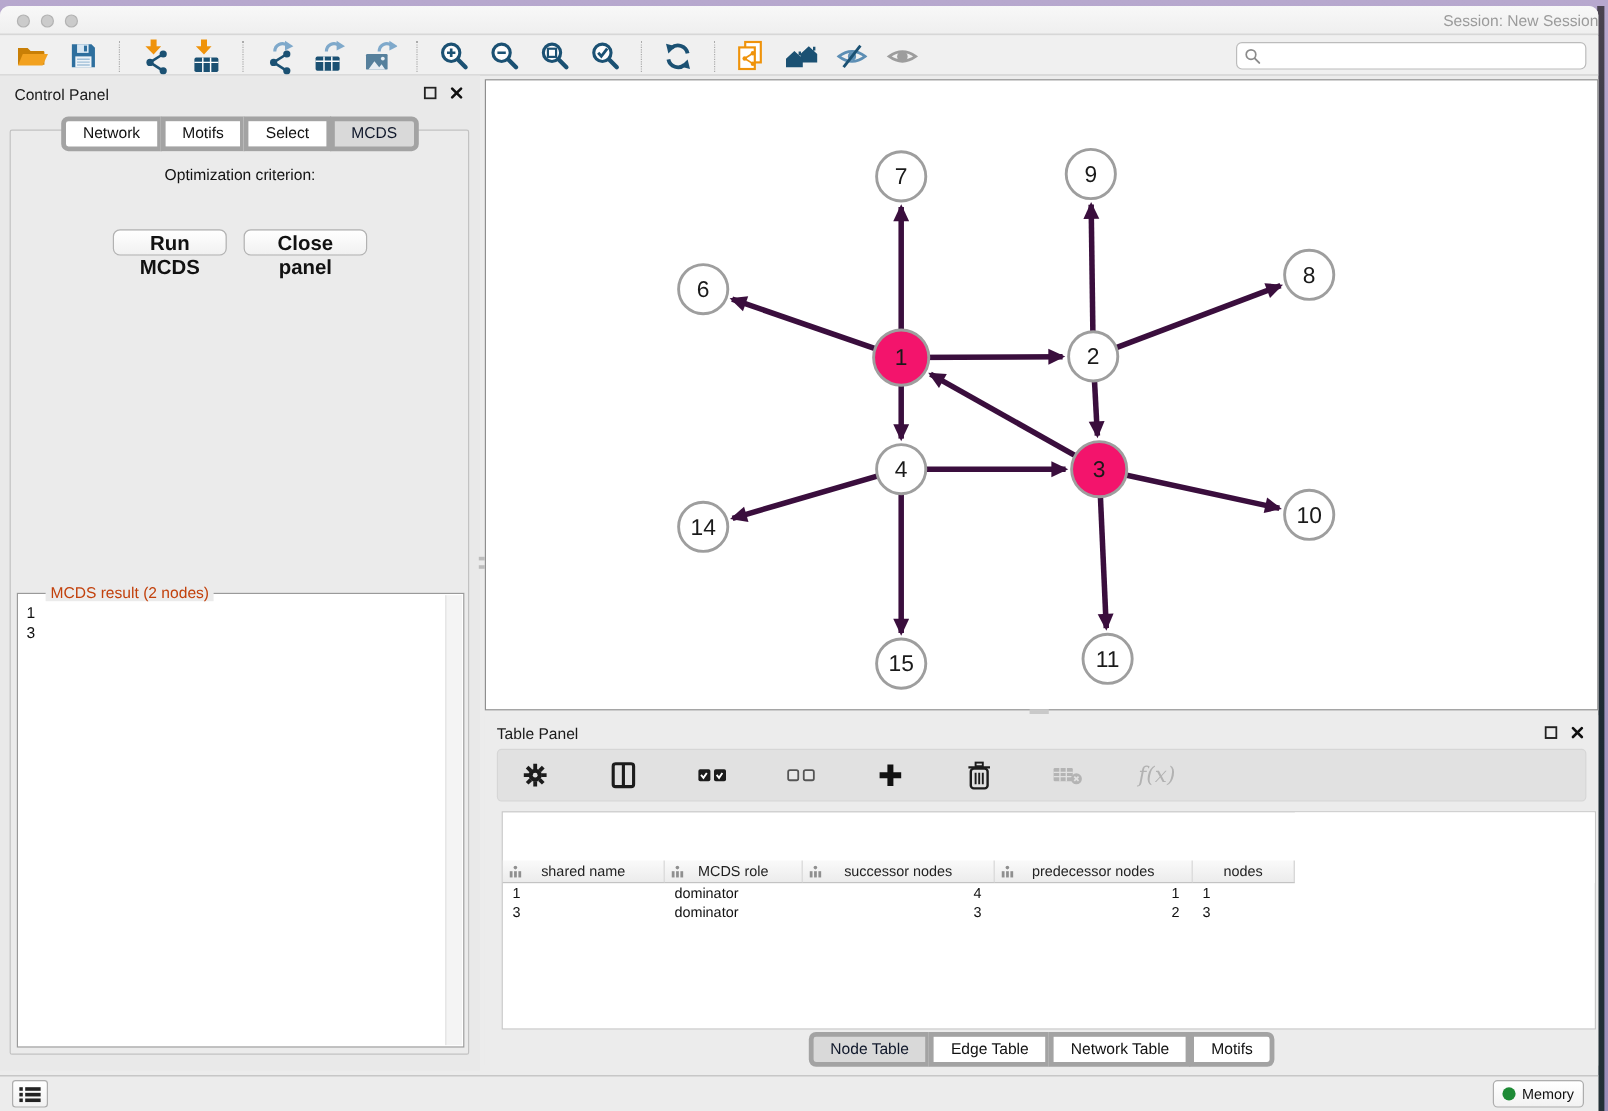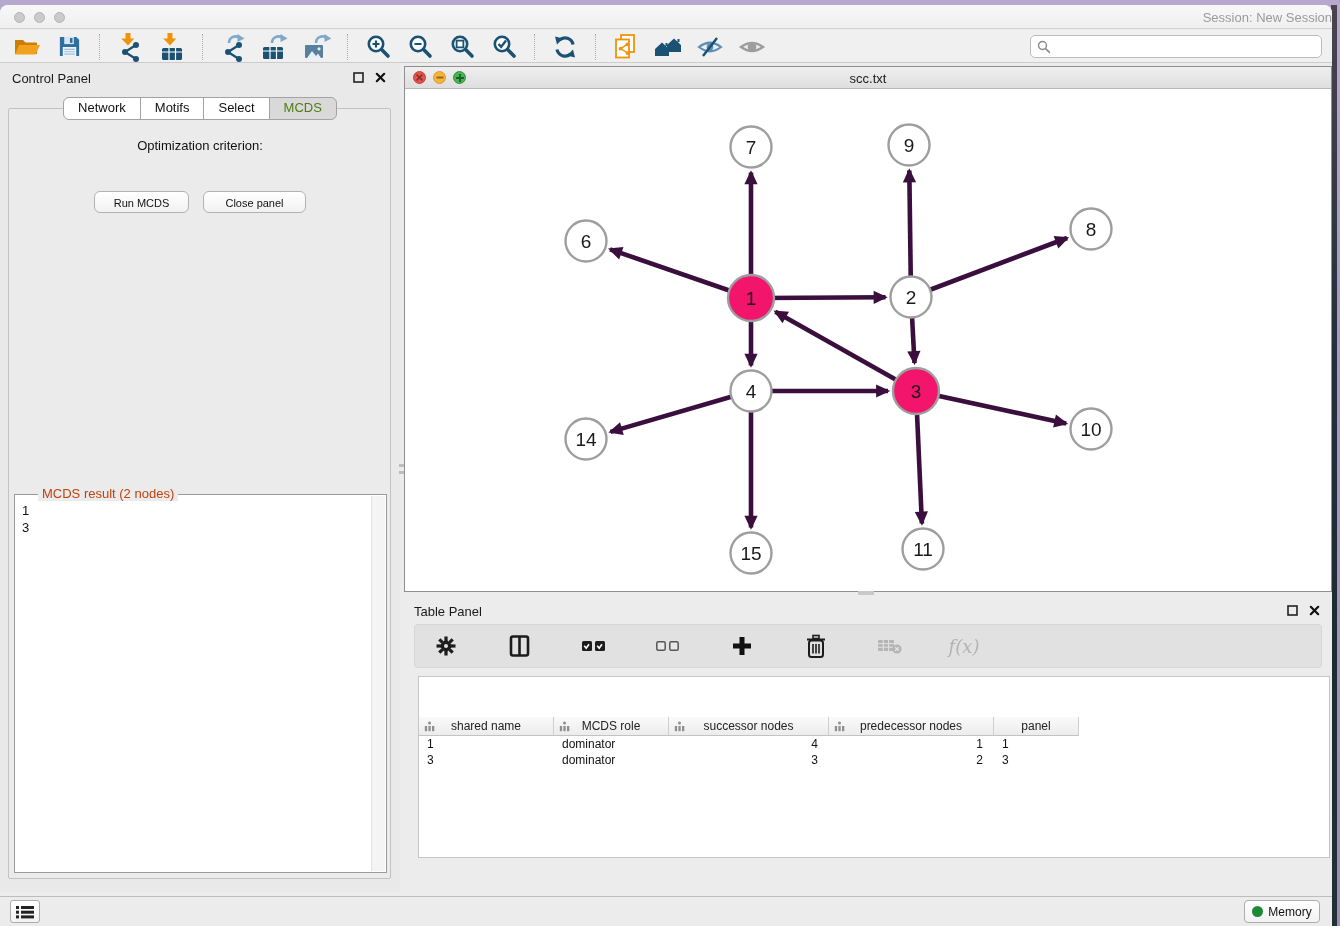--- a/index.html
+++ b/index.html
@@ -33,35 +33,35 @@
   .search-box svg { position:absolute; left:6px; top:4px; }
   .search-box input { position:absolute; left:25px; top:1px; width:260px; height:19px;
     border:none; outline:none; background:transparent; font-size:12px; font-family:"Liberation Sans",sans-serif; }
 
   
   .control-panel { position:absolute; left:0; top:58px; width:400px; height:829px; background:#e9e9e9; }
   .panel-title { position:absolute; left:12px; top:8px; font-size:13px; color:#1a1a1a; }
   .panel-btns { position:absolute; top:9px; display:flex; gap:11px; align-items:center; }
   .panel-btns span { display:inline-flex; cursor:default; }
   .cp-tabs { position:absolute; left:0; top:34px; width:100%; display:flex; justify-content:center; z-index:3; }
-  .seg { font-size:13px; color:#111; background:#fff; border:1px solid #a3a3a3; margin-left:-1px;
+  .seg { font-size:13px; color:#111; background:#fff; border:4px solid #a3a3a3; margin-left:-1px;
     padding:3px 14px 4px 14px; line-height:14px; white-space:nowrap; }
   .seg:first-child { border-radius:6px 0 0 6px; margin-left:0; }
   .seg:last-child { border-radius:0 6px 6px 0; }
-  .seg.selected { background:#d9d9d9; color:#4d7c0f; }
+  .seg.selected { background:#d9d9d9; color:#0f172a; }
   .cp-box { position:absolute; left:8px; top:45px; width:383px; height:771px;
     background:#ebebeb; border:1px solid #c2c2c2; border-radius:2px; }
   .opt-label { position:absolute; left:0; top:75px; width:100%; text-align:center; font-size:13px; color:#111; }
   .dropdown { position:absolute; left:45px; top:95px; width:309px; height:23px;
     background:#fff; border:1px solid #a3a3a3; border-radius:5px; }
   .dropdown .val { position:absolute; left:10px; top:4px; font-size:13px; color:#111; }
   .dropdown .stepper { position:absolute; right:6px; top:3px; }
   .btn { position:absolute; height:22px; background:linear-gradient(#ffffff,#f1f1f1);
-    border:1px solid #b2b2b2; border-radius:6px; font-size:11px; color:#111;
-    text-align:center; line-height:20px; cursor:default; }
+    border:1px solid #b2b2b2; border-radius:6px; font-size:17px; color:#111;
+    text-align:center; line-height:20px; cursor:default;font-weight:bold; }
   .groupbox { position:absolute; left:14px; top:431px; width:373px; height:379px;
     background:#ffffff; border:1px solid #9a9a9a; }
   .groupbox .legend { position:absolute; top:-9px; left:23px; background:#ebebeb;
     padding:0 4px; font-size:13px; color:#c2410c; }
   .mcds-list { position:absolute; left:7px; top:7px; font-size:13px; color:#111; line-height:17px; }
   .scroll-track { position:absolute; right:1px; top:1px; bottom:1px; width:14px;
     background:#f4f4f4; border-left:1px solid #e2e2e2; }
 
   
   .network-window { position:absolute; left:404px; top:61px; width:928px; height:526px;
@@ -351,46 +351,20 @@
       <div class="scroll-track"></div>
     </div>
   </div>
 
   <div class="v-grip">
       <div></div>
       <div></div>
     </div>
 
   <div class="network-window">
-    <div class="nw-titlebar">
-      <div class="lights">
-        <span class="light red">
-            <svg width="7" height="7">
-              <g stroke="#8c2b24" stroke-width="1.6" stroke-linecap="round">
-                <line x1="1" y1="1" x2="6" y2="6"></line>
-                <line x1="6" y1="1" x2="1" y2="6"></line>
-              </g>
-            </svg>
-          </span>
-        <span class="light yellow">
-            <svg width="8" height="3">
-              <line x1="0.5" y1="1.5" x2="7.5" y2="1.5" stroke="#8e6a14" stroke-width="1.8"></line>
-            </svg>
-          </span>
-        <span class="light green">
-            <svg width="8" height="8">
-              <g stroke="#1c5f26" stroke-width="1.8" stroke-linecap="round">
-                <line x1="4" y1="0.5" x2="4" y2="7.5"></line>
-                <line x1="0.5" y1="4" x2="7.5" y2="4"></line>
-              </g>
-            </svg>
-          </span>
-      </div>
-      <div class="nw-title">scc.txt</div>
-    </div>
     <svg id="graph-svg" width="926" height="502">
         <defs>
           <marker id="arr" viewBox="0 0 6 6" markerWidth="3.6" markerHeight="3.6" refX="4.8" refY="3" orient="auto">
             <path d="M0.5 0.6 L5.6 3 L0.5 5.4 Z" fill="#3A0E3D"></path>
           </marker>
         </defs>
         <line x1="346" y1="209" x2="346.0" y2="83.5" stroke="#3A0E3D" stroke-width="4.6" marker-end="url(#arr)"></line>
         <line x1="346" y1="209" x2="205.1" y2="160.3" stroke="#3A0E3D" stroke-width="4.6" marker-end="url(#arr)"></line>
         <line x1="346" y1="209" x2="480.5" y2="208.2" stroke="#3A0E3D" stroke-width="4.6" marker-end="url(#arr)"></line>
         <line x1="346" y1="209" x2="346.0" y2="276.5" stroke="#3A0E3D" stroke-width="4.6" marker-end="url(#arr)"></line>
@@ -588,41 +562,47 @@
               <circle cx="5.5" cy="2" r="1.5" fill="#8f8f8f"></circle>
               <g fill="#8f8f8f">
                 <rect x="0.8" y="5" width="2.3" height="5.2"></rect>
                 <rect x="4.4" y="5" width="2.3" height="5.2"></rect>
                 <rect x="8" y="5" width="2.3" height="5.2"></rect>
               </g>
             </svg>
             <span>predecessor nodes</span>
           </div>
           <div class="th" style="width: 85px;">
-            <span>panel</span>
+            <span>nodes</span>
           </div>
           <div class="th-filler"></div>
         </div>
       <div id="table-body">
           <div class="tr">
             <div class="td " style="width: 135px;">1</div>
             <div class="td " style="width: 115px;">dominator</div>
             <div class="td r" style="width: 160px;">4</div>
             <div class="td r" style="width: 165px;">1</div>
             <div class="td " style="width: 85px;">1</div>
           </div>
           <div class="tr">
             <div class="td " style="width: 135px;">3</div>
             <div class="td " style="width: 115px;">dominator</div>
             <div class="td r" style="width: 160px;">3</div>
             <div class="td r" style="width: 165px;">2</div>
             <div class="td " style="width: 85px;">3</div>
           </div>
         </div>
     </div>
+    <div class="tp-tabs" id="table-tabs">
+        <span class="seg selected">Node Table</span>
+        <span class="seg">Edge Table</span>
+        <span class="seg">Network Table</span>
+        <span class="seg">Motifs</span>
+      </div>
   </div>
 
   <div class="status-bar">
     <div class="sb-btn" id="task-list-btn">
       <svg width="18" height="14">
           <g fill="#222">
             <rect x="0" y="1" width="3" height="3"></rect>
             <rect x="0" y="5.7" width="3" height="3"></rect>
             <rect x="0" y="10.4" width="3" height="3"></rect>
             <rect x="5" y="1" width="13" height="3"></rect>

